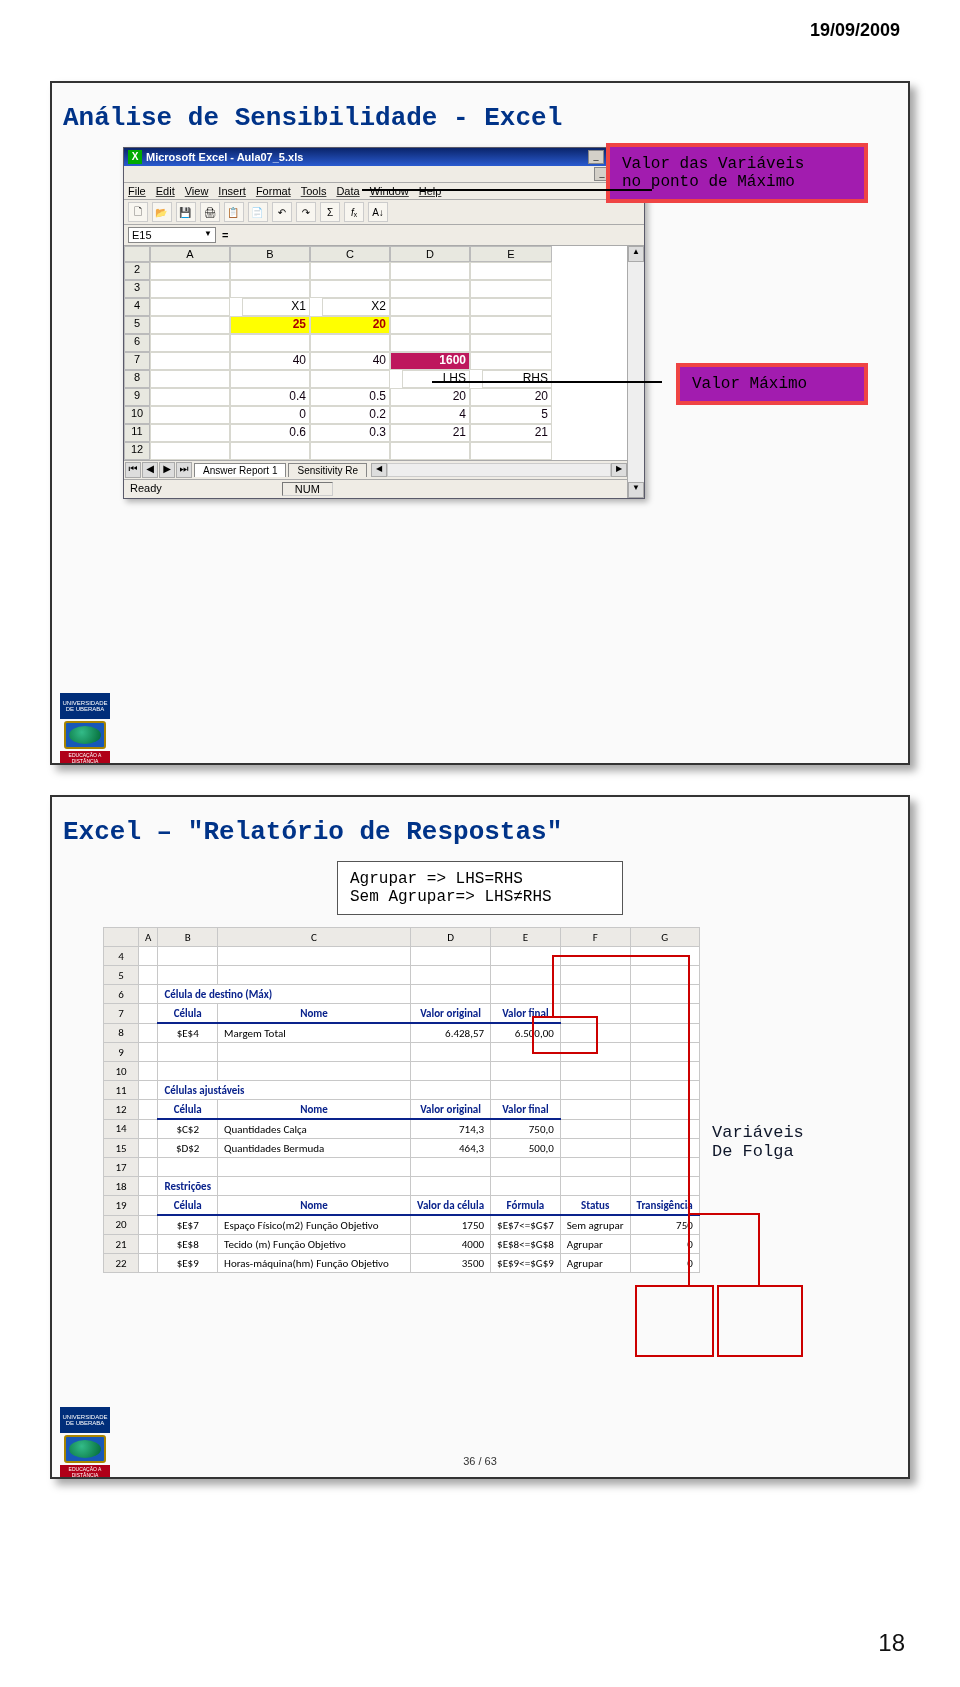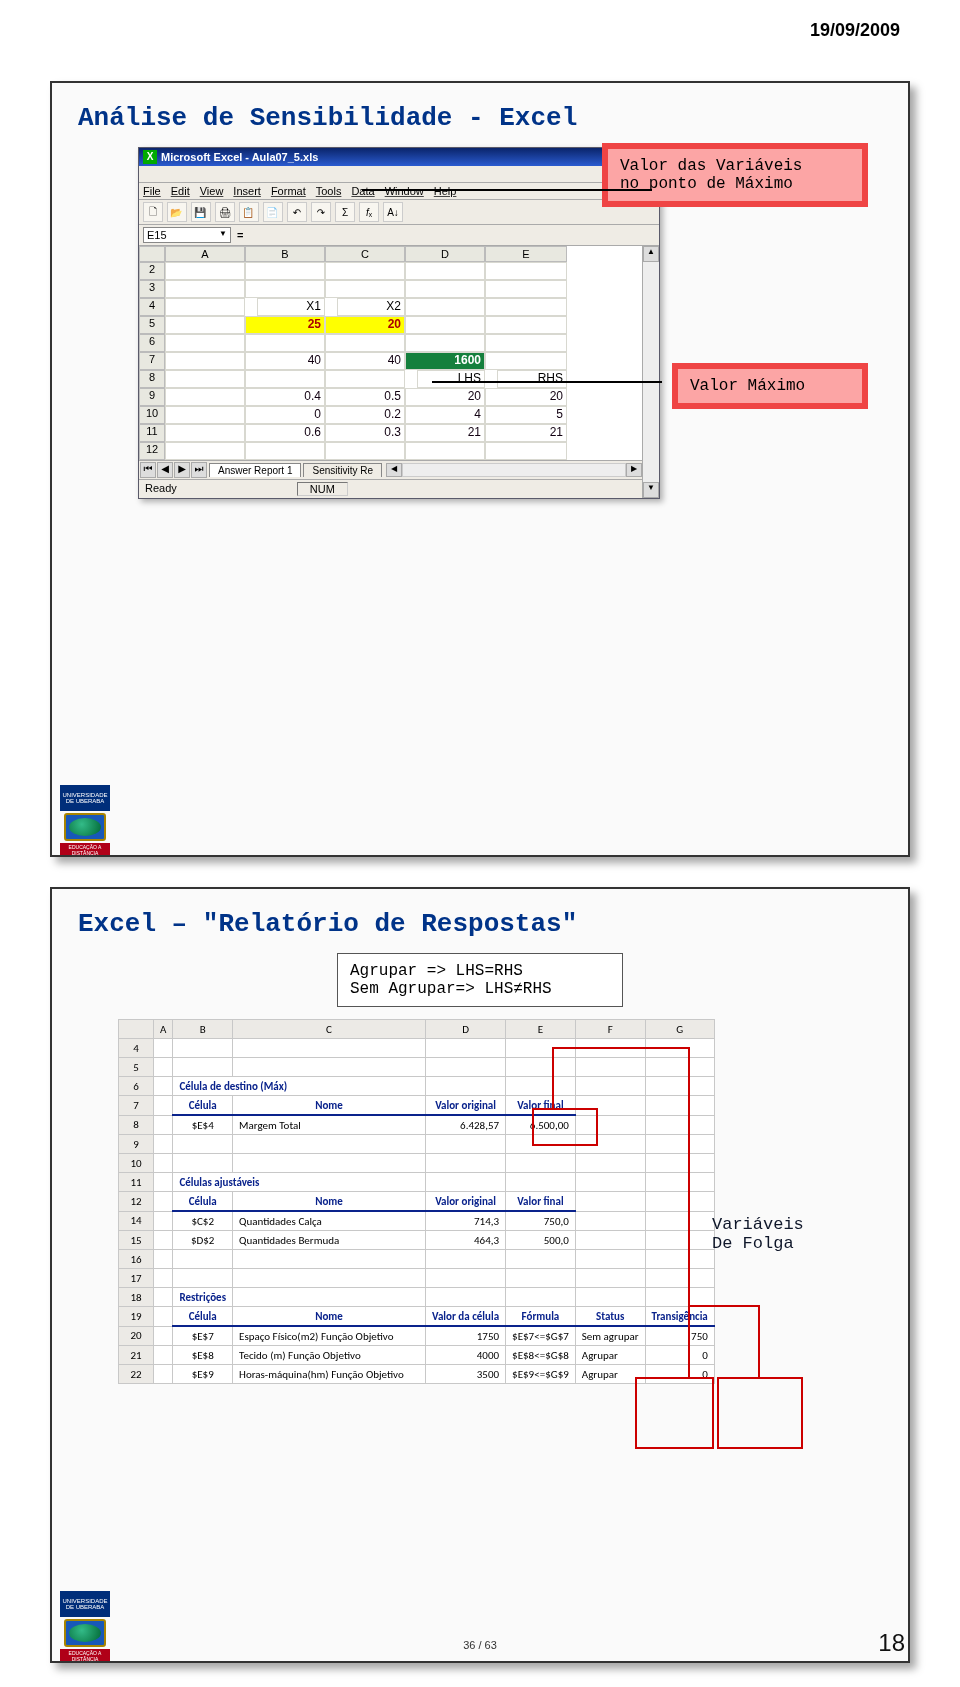--- a/index.html
+++ b/index.html
@@ -13,23 +13,23 @@
     text-align: right;
     font-weight: bold;
     font-size: 18px;
     padding: 20px 60px 10px 0;
   }
   .slide {
     margin: 30px 50px;
     border: 2px solid #333;
     box-shadow: 6px 6px 8px rgba(0,0,0,0.35);
     background: #fafafa;
-    height: 776px;
+    height: 684px;
     position: relative;
-    padding: 20px 26px;
+    padding: 20px 11px;
     box-sizing: border-box;
     overflow: hidden;
   }
   .slide-title {
     color: #003388;
     font-family: "Courier New", monospace;
     font-weight: bold;
     font-size: 26px;
     margin-bottom: 14px;
   }
@@ -138,41 +138,41 @@
     grid-template-columns: 26px 80px 80px 80px 80px 82px;
     font-size: 12px;
   }
   .sheet .hd {
     background: #e8e8e0; border: 1px solid #bbb; text-align: center; padding: 1px 0; font-size: 11px;
   }
   .sheet .rn { background: #e8e8e0; border: 1px solid #bbb; text-align: center; font-size: 11px; }
   .sheet .cell { border: 1px solid #d8d8d0; min-height: 16px; padding: 0 3px; text-align: right; color: #101; }
   .sheet .cell.l { text-align: right; color: #000; margin-left: 12px; }
   .y { background: #ffff00; }
-  .rsel { background: #15803d; color: #fff !important; font-weight: bold; }
+  .rsel { background: #be185d; color: #fff !important; font-weight: bold; }
   .scrollwrap { display: flex; }
   .sheetwrap { flex: 1; }
   .vscroll { width: 16px; background: #e8e8e0; border-left: 1px solid #aaa; display: flex; flex-direction: column; }
   .sarrow { height: 14px; background: #ddd; border: 1px solid #aaa; text-align: center; font-size: 8px; }
   .strack { flex: 1; background: #eee; }
   .tabsrow {
     display: flex; align-items: center; background: #efece5; border-top: 1px solid #aaa; font-size: 10px; height: 18px;
   }
   .tabsrow .nav { width: 14px; text-align: center; border: 1px solid #aaa; background: #ddd; height: 14px; line-height: 12px; margin-left: 1px; }
   .sheettab { padding: 1px 8px; background: #fff; border: 1px solid #888; border-bottom: none; margin-left: 2px; }
   .sheettab.inactive { background: #efece5; }
   .hscroll { flex: 1; margin-left: 4px; display: flex; align-items: center; }
   .hscroll .hl { width: 14px; height: 12px; background: #ddd; border: 1px solid #aaa; font-size: 8px; text-align: center; }
   .hscroll .ht { flex: 1; height: 12px; background: #eee; border: 1px solid #ccc; }
   .statusbar { background: #efece5; border-top: 1px solid #aaa; padding: 2px 6px; display: flex; gap: 60px; font-size: 11px; }
   .statusbar .cap { border: 1px inset #ccc; padding: 0 12px; }
   .callout {
     position: absolute;
-    background: #fca5a5;
-    border: 6px solid #ef4444;
+    background: #a21caf;
+    border: 4px solid #ef4444;
     padding: 8px 12px;
     font-family: "Courier New", monospace;
     font-size: 16px;
   }
   
   .textbox {
     border: 1px solid #555;
     background: #fff;
     padding: 8px 12px;
     font-family: Liberation Mono, monospace;
@@ -520,30 +520,20 @@
           <td class="rowh">15</td>
           <td></td>
         <td class="ctr">$D$2</td>
           <td>Quantidades Bermuda</td>
         <td class="num">464,3</td>
           <td class="num">500,0</td>
           <td></td>
           <td></td>
         </tr>
     <tr>
-          <td class="rowh">16</td>
-          <td></td>
-          <td></td>
-          <td></td>
-          <td></td>
-          <td></td>
-          <td></td>
-          <td></td>
-        </tr>
-    <tr>
           <td class="rowh">17</td>
           <td></td>
           <td></td>
           <td></td>
           <td></td>
           <td></td>
           <td></td>
           <td></td>
         </tr>
     <tr>

